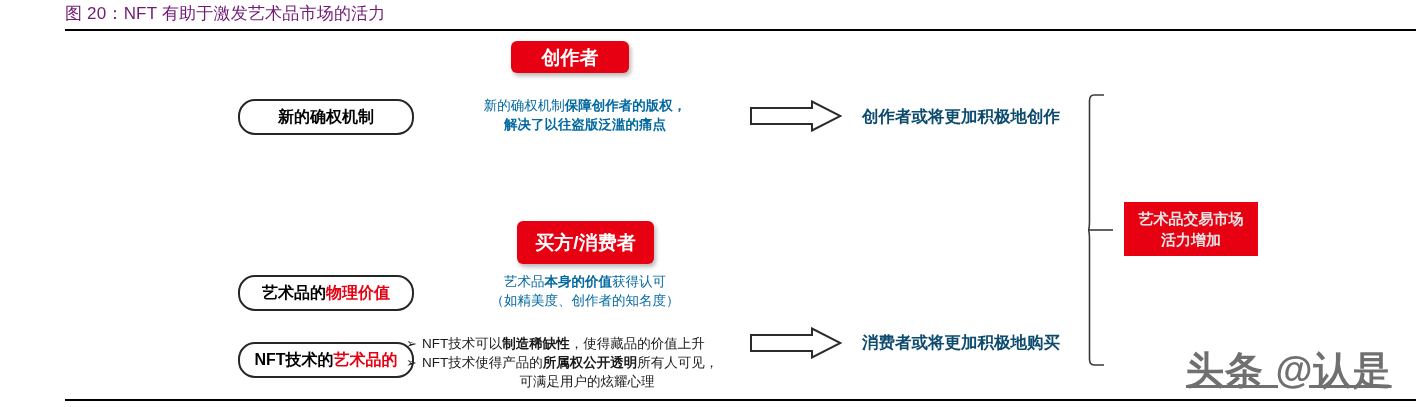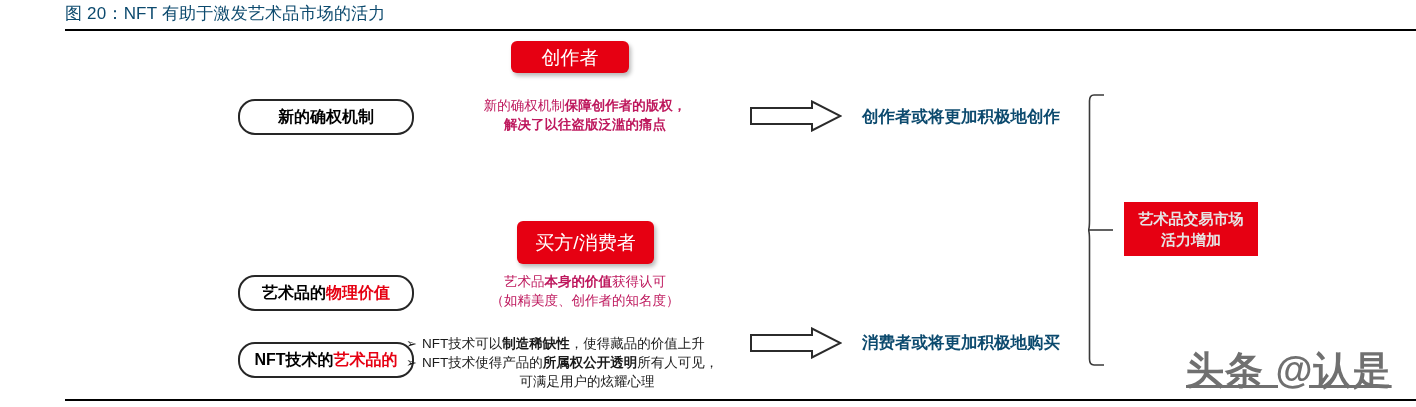--- a/index.html
+++ b/index.html
@@ -19,21 +19,21 @@
     overflow: hidden;
   }
 
   
   .fig-title {
     position: absolute;
     left: 65px;
     top: 2px;
     font-size: 17px;
     line-height: 24px;
-    color: #0c4a6e;
+    color: #701a75;
     white-space: nowrap;
     letter-spacing: 0.2px;
   }
   .rule-top {
     position: absolute;
     left: 65px;
     top: 29px;
     width: 1351px;
     height: 0;
     border-top: 2px solid #000000;
@@ -45,21 +45,21 @@
     width: 1351px;
     height: 0;
     border-top: 2px solid #000000;
   }
 
   
   .red-pill {
     position: absolute;
     background: #E60012;
     color: #ffffff;
-    font-weight: normal;
+    font-weight: bold;
     font-size: 19px;
     line-height: 1;
     border-radius: 6px;
     display: flex;
     align-items: center;
     justify-content: center;
     box-shadow: 2px 3px 4px rgba(0,0,0,0.28);
     white-space: nowrap;
   }
   #pill-creator { left: 511px; top: 41px; width: 118px; height: 32px; }
@@ -83,21 +83,21 @@
   #box-physical{ left: 238px; top: 275px; width: 172px; height: 32px; }
   #box-added   { left: 238px; top: 342px; width: 172px; height: 32px; }
   .cap-box .red { color: #E60012; }
 
   
   .mid-text {
     position: absolute;
     text-align: center;
     font-size: 13.5px;
     line-height: 19px;
-    color: #be185d;
+    color: #0369a1;
   }
   .mid-text b { font-weight: bold; }
   #mid-rights   { left: 440px; top: 96px;  width: 290px; }
   #mid-physical { left: 440px; top: 272px; width: 290px; }
 
   
   #mid-bullets {
     position: absolute;
     left: 406px;
     top: 334px;

